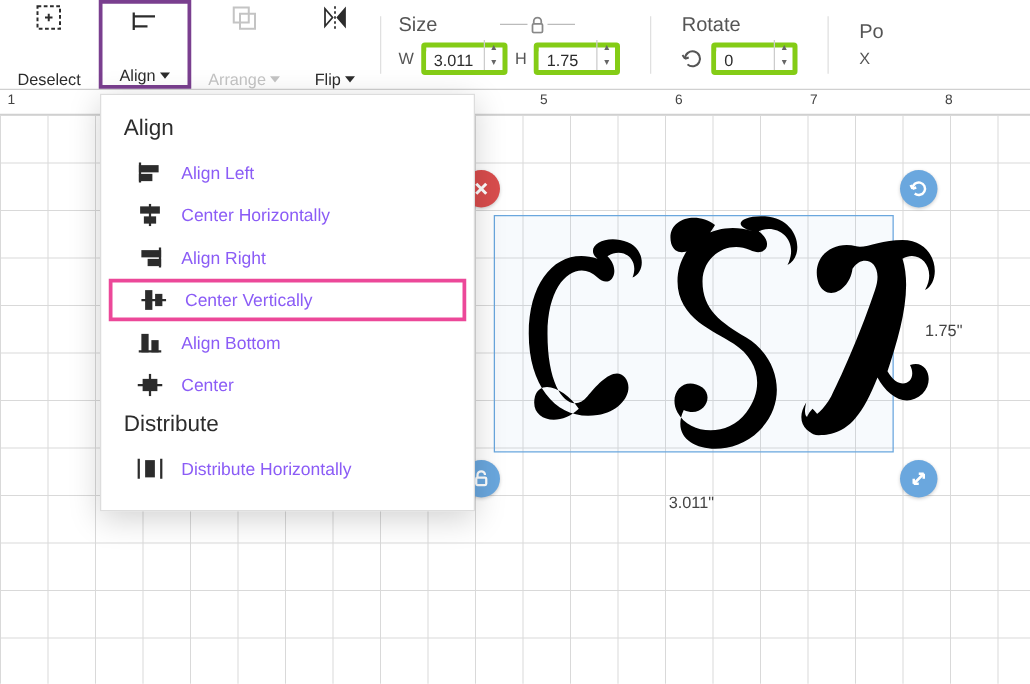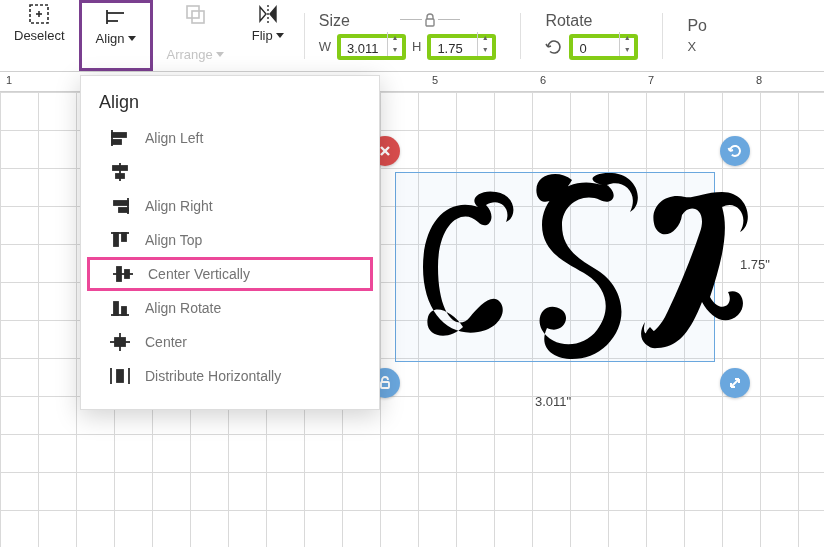--- a/index.html
+++ b/index.html
@@ -1,18 +1,18 @@
 <!DOCTYPE html>
 <html><head>
 <meta charset="utf-8">
 <style>
   * { box-sizing: border-box; margin: 0; padding: 0; }
   html, body { width: 824px; height: 547px; overflow: hidden; font-family: -apple-system, "Segoe UI", Arial, sans-serif; font-size: 13px; color: #2c2c2c; background: #fff; }
   .toolbar { height: 72px; border-bottom: 1px solid #d0d0d0; display: flex; align-items: center; position: relative; z-index: 30; background: #fff; }
-  .tb-group { display: flex; flex-direction: column; align-items: center; justify-content: flex-start; height: 100%; padding: 0 14px; cursor: pointer; }
+  .tb-group { display: flex; flex-direction: column; align-items: center; justify-content: space-between; height: 100%; padding: 0 14px; cursor: pointer; }
   .tb-group.disabled { color: #c4c4c4; gap: 19px; }
   .tb-icon { height: 28px; display: flex; align-items: center; justify-content: center; }
   .tb-label { font-size: 13px; color: #2c2c2c; display: flex; align-items: center; gap: 3px; }
   .disabled .tb-label { color: #c4c4c4; }
   .caret { width: 0; height: 0; border-left: 4px solid transparent; border-right: 4px solid transparent; border-top: 5px solid #2c2c2c; }
   .disabled .caret { border-top-color: #c4c4c4; }
   .sep { width: 1px; height: 46px; background: #e0e0e0; margin: 0 6px; }
   .hl-align { border: 3px solid #7a3f8f; }
   .props { display: flex; align-items: center; gap: 18px; margin-left: 8px; }
   .prop-block { display: flex; flex-direction: column; gap: 4px; }
@@ -23,21 +23,21 @@
   .spin input { border: none; width: 46px; padding: 0 6px; font-size: 13px; color: #2c2c2c; outline: none; }
   .spin-btns { display: flex; flex-direction: column; border-left: 1px solid #ccc; }
   .spin-btns span { width: 14px; height: 12px; font-size: 8px; text-align: center; line-height: 12px; color: #666; cursor: pointer; }
   .lock-wrap { display: flex; align-items: center; justify-content: center; gap: 2px; margin-bottom: 2px; }
   .lock-line { width: 22px; height: 1px; background: #bbb; }
   .ruler-h { position: absolute; left: 0; top: 72px; height: 20px; width: 100%; border-bottom: 1px solid #d0d0d0; display: flex; background: #fff; z-index: 5; }
   .ruler-h .tick { position: absolute; top: 2px; font-size: 11px; color: #444; }
   .canvas { position: absolute; left: 0; top: 92px; right: 0; bottom: 0; background-image: linear-gradient(#d9d9d9 1px, transparent 1px), linear-gradient(90deg, #d9d9d9 1px, transparent 1px); background-size: 38px 38px; }
   .dropdown { position: absolute; left: 80px; top: 75px; width: 300px; background: #fff; border: 1px solid #ddd; box-shadow: 0 6px 24px rgba(0,0,0,0.18); z-index: 50; padding: 12px 0 16px 0; }
   .dd-header { font-size: 18px; padding: 4px 18px 8px 18px; color: #2c2c2c; }
-  .dd-item { display: flex; align-items: center; gap: 14px; padding: 7px 18px 7px 28px; cursor: pointer; font-size: 14px; color: #737373; }
+  .dd-item { display: flex; align-items: center; gap: 14px; padding: 7px 18px 7px 28px; cursor: pointer; font-size: 14px; color: #8b5cf6; }
   .dd-item.hl { border: 3px solid #ec4899; margin: 0 6px; padding: 4px 12px 4px 22px; }
   .dd-icon { width: 22px; height: 20px; display: flex; align-items: center; justify-content: center; flex-shrink: 0; }
   .sel-box { position: absolute; border: 1px solid #6aa7de; background: rgba(120,170,220,0.06); }
   .handle { position: absolute; width: 30px; height: 30px; border-radius: 50%; background: #6aa7de; color: #fff; display: flex; align-items: center; justify-content: center; font-size: 14px; box-shadow: 0 1px 3px rgba(0,0,0,0.2); }
   .handle.red { background: #d94d4d; }
   .dim-label { position: absolute; font-size: 13px; color: #444; font-weight: 500; }
 </style>
 </head>
 <body>
 
@@ -225,77 +225,69 @@
   </div>
 
   <div class="dd-item">
     <div class="dd-icon">
       <svg width="20" height="18" viewBox="0 0 20 18" stroke="#2c2c2c" stroke-width="1.8">
           <line x1="10" y1="0" x2="10" y2="18"></line>
           <rect x="3" y="3" width="14" height="4" fill="#2c2c2c"></rect>
           <rect x="6" y="11" width="8" height="4" fill="#2c2c2c"></rect>
         </svg>
     </div>
+    <span>Center Horizontally</span>
   </div>
 
   <div class="dd-item">
     <div class="dd-icon">
       <svg width="20" height="18" viewBox="0 0 20 18" stroke="#2c2c2c" stroke-width="1.8">
           <line x1="18" y1="1" x2="18" y2="17"></line>
           <rect x="4" y="4" width="14" height="4" fill="#2c2c2c"></rect>
           <rect x="9" y="11" width="9" height="4" fill="#2c2c2c"></rect>
         </svg>
     </div>
     <span>Align Right</span>
   </div>
 
-  <div class="dd-item">
-    <div class="dd-icon">
-      <svg width="20" height="18" viewBox="0 0 20 18" stroke="#2c2c2c" stroke-width="1.8">
-          <line x1="1" y1="2" x2="19" y2="2"></line>
-          <rect x="4" y="2" width="4" height="13" fill="#2c2c2c"></rect>
-          <rect x="12" y="2" width="4" height="8" fill="#2c2c2c"></rect>
-        </svg>
-    </div>
-    <span>Align Top</span>
-  </div>
 
   <div class="dd-item hl">
     <div class="dd-icon">
       <svg width="20" height="18" viewBox="0 0 20 18" stroke="#2c2c2c" stroke-width="1.8">
           <line x1="0" y1="9" x2="20" y2="9"></line>
           <rect x="4" y="2" width="4" height="14" fill="#2c2c2c"></rect>
           <rect x="12" y="5" width="4" height="8" fill="#2c2c2c"></rect>
         </svg>
     </div>
     <span>Center Vertically</span>
   </div>
 
   <div class="dd-item">
     <div class="dd-icon">
       <svg width="20" height="18" viewBox="0 0 20 18" stroke="#2c2c2c" stroke-width="1.8">
           <line x1="1" y1="16" x2="19" y2="16"></line>
           <rect x="4" y="3" width="4" height="13" fill="#2c2c2c"></rect>
           <rect x="12" y="8" width="4" height="8" fill="#2c2c2c"></rect>
         </svg>
     </div>
-    <span>Align Rotate</span>
+    <span>Align Bottom</span>
   </div>
 
   <div class="dd-item">
     <div class="dd-icon">
       <svg width="20" height="18" viewBox="0 0 20 18" stroke="#2c2c2c" stroke-width="1.8">
           <line x1="10" y1="0" x2="10" y2="18"></line>
           <line x1="0" y1="9" x2="20" y2="9"></line>
           <rect x="5" y="5" width="10" height="8" fill="#2c2c2c"></rect>
         </svg>
     </div>
     <span>Center</span>
   </div>
 
+  <div class="dd-header">Distribute</div>
 
   <div class="dd-item">
     <div class="dd-icon">
       <svg width="22" height="18" viewBox="0 0 22 18" stroke="#2c2c2c" stroke-width="1.8">
           <line x1="2" y1="1" x2="2" y2="17"></line>
           <line x1="20" y1="1" x2="20" y2="17"></line>
           <rect x="8" y="3" width="6" height="12" fill="#2c2c2c"></rect>
         </svg>
     </div>
     <span>Distribute Horizontally</span>

